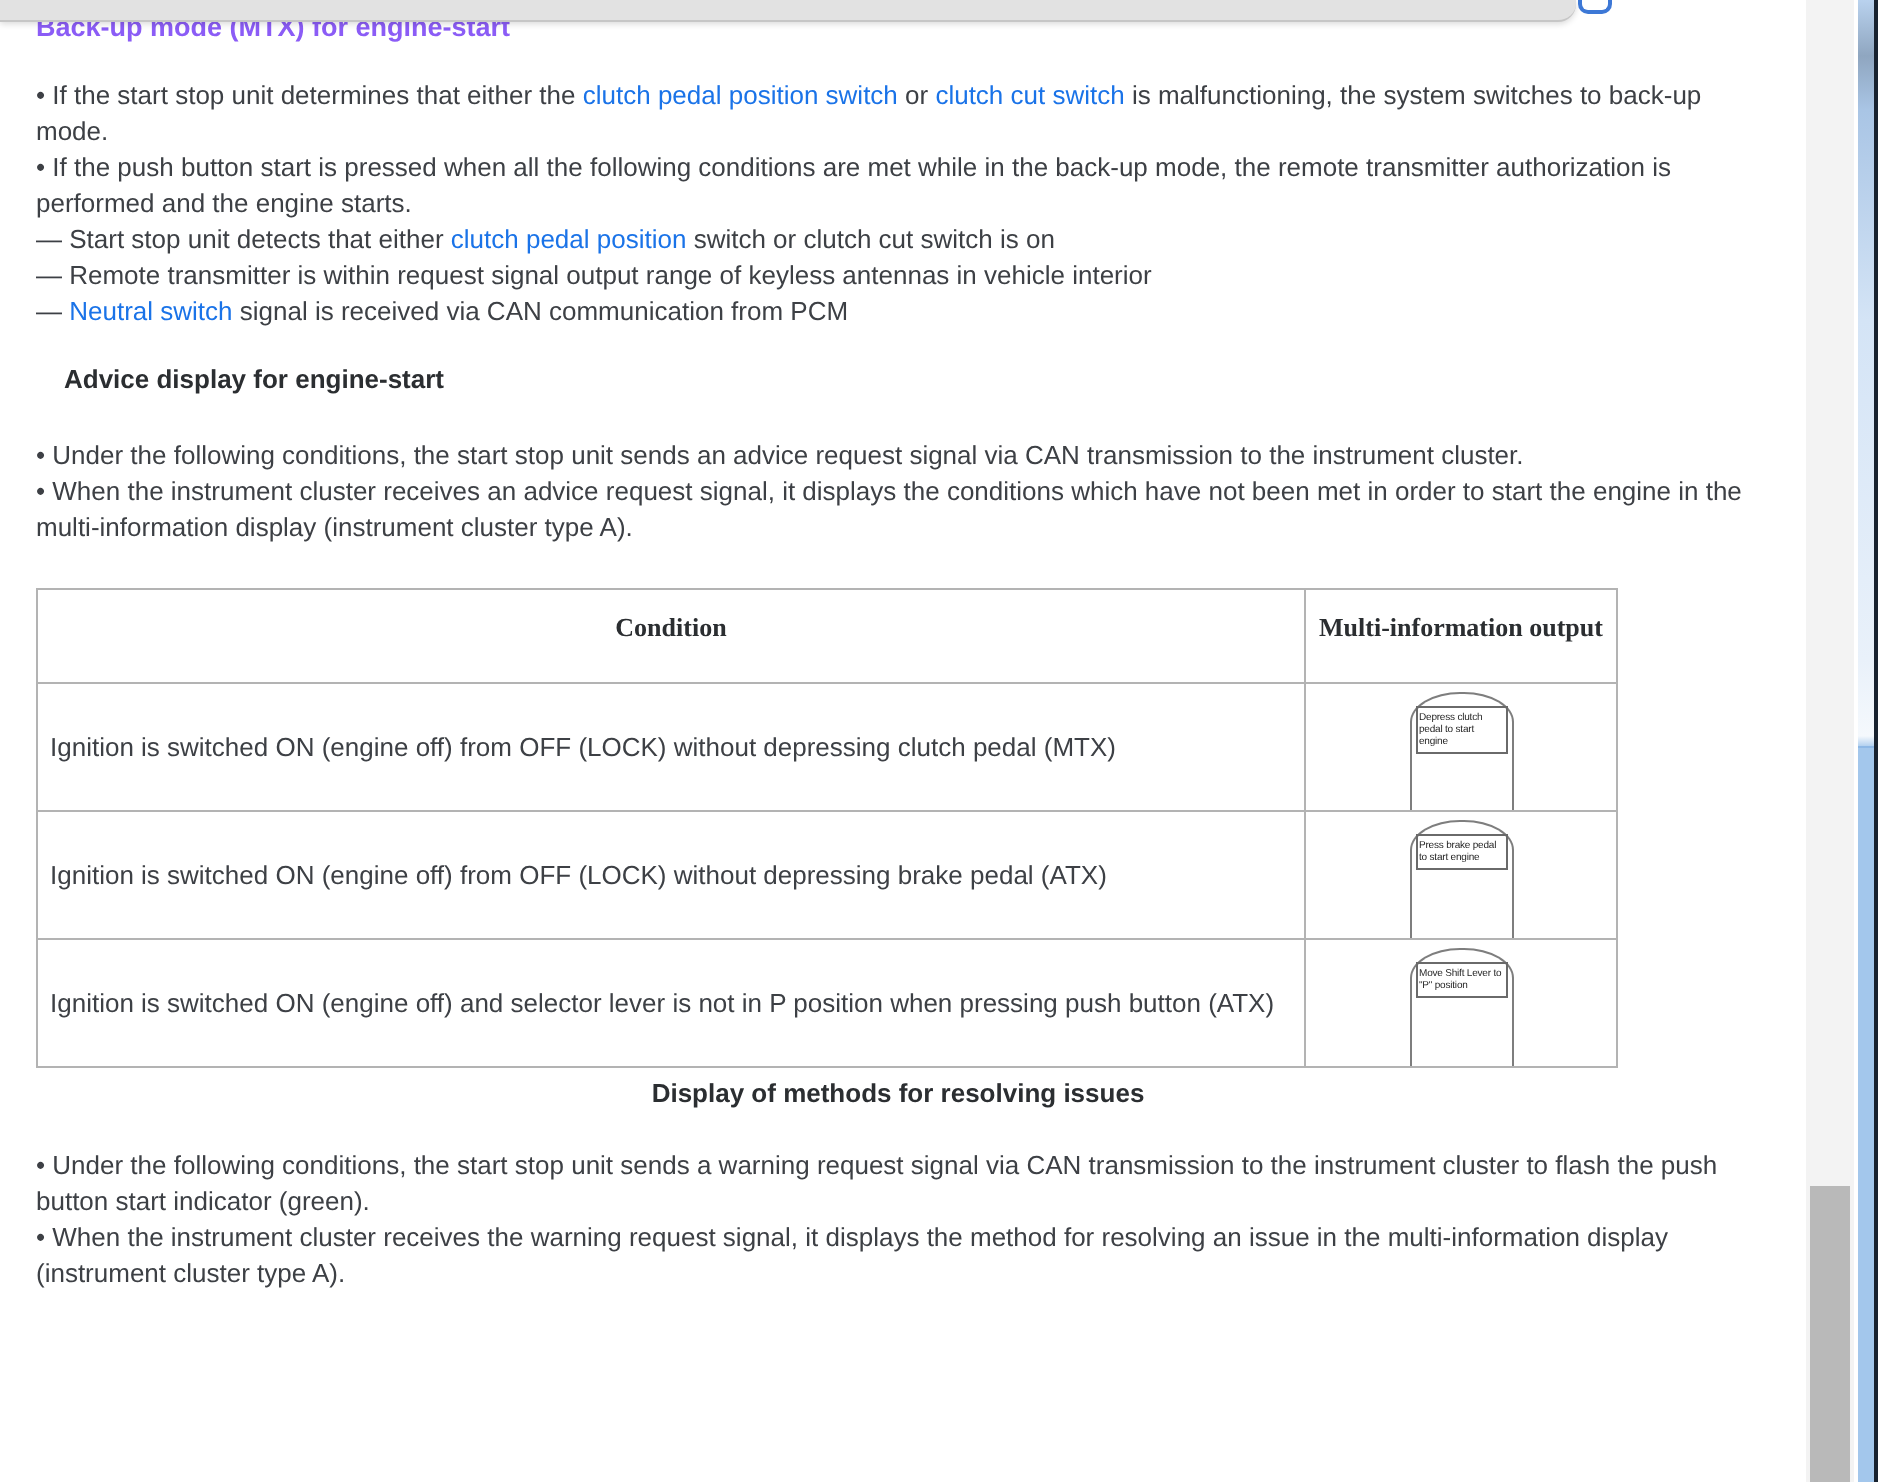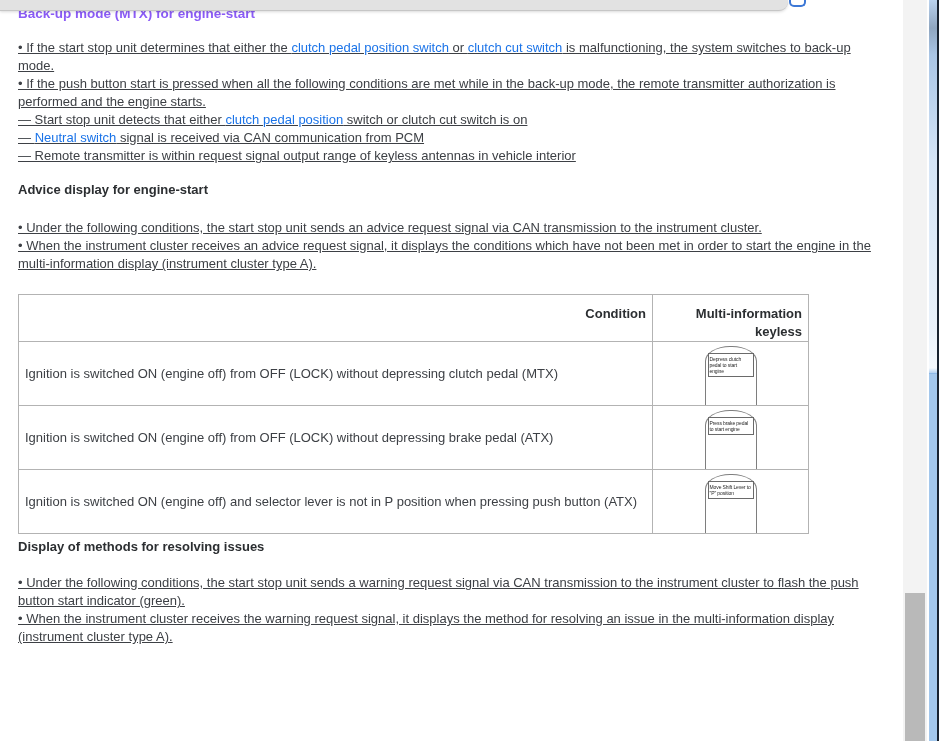--- a/index.html
+++ b/index.html
@@ -22,38 +22,38 @@
     border:2px solid #3d78d6;border-radius:0 0 5px 5px;border-top:none;
     z-index:6;background:#fff;
   }
   
   .content{
     position:absolute;left:18px;top:0;width:862px;
     color:#3d4045;font-size:13px;line-height:18px;
   }
   .h-main{margin:5px 0 0;font-size:13.5px;font-weight:bold;color:#8b5cf6;}
   .h-red{margin:54px 0 0;font-size:13.5px;font-weight:bold;color:#a11218;}
-  .h-sub{margin:16px 0 0;font-size:13px;font-weight:bold;color:#2b2e31;}
-  .h-sub.resolving{margin-top:4px;}
-  .para-block{margin:16px 0 0;text-decoration:underline;}
+  .h-sub{margin:16px 14px 0;font-size:13px;font-weight:bold;color:#2b2e31;}
+  .h-sub.resolving{margin-top:4px;text-align:center;}
+  .para-block{margin:16px 0 0;}
   #advice-paras{margin-top:20px;}
   #resolving-paras{margin-top:18px;}
   .para{margin:0;}
   .link{color:#1a73e8;cursor:pointer;}
   
   table.cond-table{
     margin-top:21px;border-collapse:collapse;width:790px;
     table-layout:fixed;
   }
   table.cond-table th, table.cond-table td{
     border:1px solid #b3b3b3;box-sizing:border-box;
   }
   table.cond-table th{
-    height:47px;padding:10px 6px 0;text-align:right;vertical-align:top;
-    font-size:13px;font-weight:bold;color:#2b2e31;
+    height:47px;padding:10px 6px 0;text-align:center;vertical-align:top;
+    font-size:13px;font-weight:bold;color:#2b2e31;font-family:Liberation Serif, serif;
   }
   col.c-cond{width:634px;}
   col.c-disp{width:156px;}
   td.cond{height:55px;padding:0 6px;vertical-align:middle;font-size:13px;}
   td.disp{height:55px;padding:3px 0 0;vertical-align:top;text-align:center;overflow:hidden;}
   .dome{
     width:50px;height:58px;margin:1px auto 0;
     border:1px solid #7e7e7e;border-bottom:none;
     border-radius:25px 25px 0 0 / 15px 15px 0 0;
     background:#fff;
@@ -92,41 +92,41 @@
 <body>
 
 <div class="content">
 
   <div class="h-main">Back-up mode (MTX) for engine-start</div>
 
   <div class="para-block" id="backup-paras">
       <div class="para"><span>• If the start stop unit determines that either the </span><span class="link">clutch pedal position switch</span><span> or </span><span class="link">clutch cut switch</span><span> is malfunctioning, the system switches to back-up mode.</span></div>
       <div class="para"><span>• If the push button start is pressed when all the following conditions are met while in the back-up mode, the remote transmitter authorization is performed and the engine starts.</span></div>
       <div class="para"><span>— Start stop unit detects that either </span><span class="link">clutch pedal position</span><span> switch or clutch cut switch is on</span></div>
+      <div class="para"><span>— Remote transmitter is within request signal output range of keyless antennas in vehicle interior</span></div>
       <div class="para"><span>— </span><span class="link">Neutral switch</span><span> signal is received via CAN communication from PCM</span></div>
-      <div class="para"><span>— Remote transmitter is within request signal output range of keyless antennas in vehicle interior</span></div>
     </div>
 
 
   <div class="h-sub">Advice display for engine-start</div>
 
   <div class="para-block" id="advice-paras">
       <div class="para"><span>• Under the following conditions, the start stop unit sends an advice request signal via CAN transmission to the instrument cluster.</span></div>
       <div class="para"><span>• When the instrument cluster receives an advice request signal, it displays the conditions which have not been met in order to start the engine in the multi-information display (instrument cluster type A).</span></div>
     </div>
 
   <table class="cond-table">
     <colgroup>
         <col class="c-cond">
         <col class="c-disp">
       </colgroup>
     <thead>
       <tr>
         <th>Condition</th>
-        <th>Multi-information keyless</th>
+        <th>Multi-information output</th>
       </tr>
     </thead>
     <tbody>
       <tr>
         <td class="cond">Ignition is switched ON (engine off) from OFF (LOCK) without depressing clutch pedal (MTX)</td>
         <td class="disp">
           <div class="dome">
             <div class="dome-msg">Depress clutch pedal to start engine</div>
           </div>
         </td>

